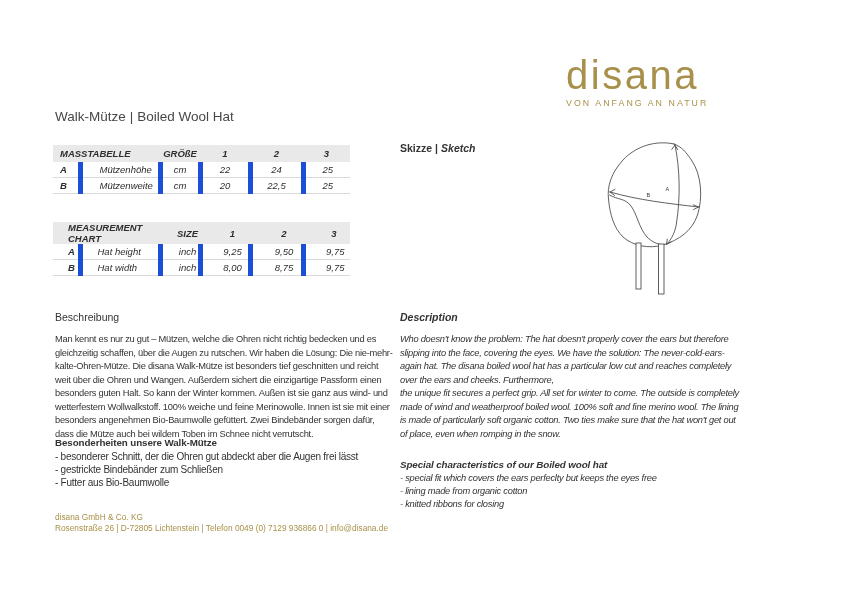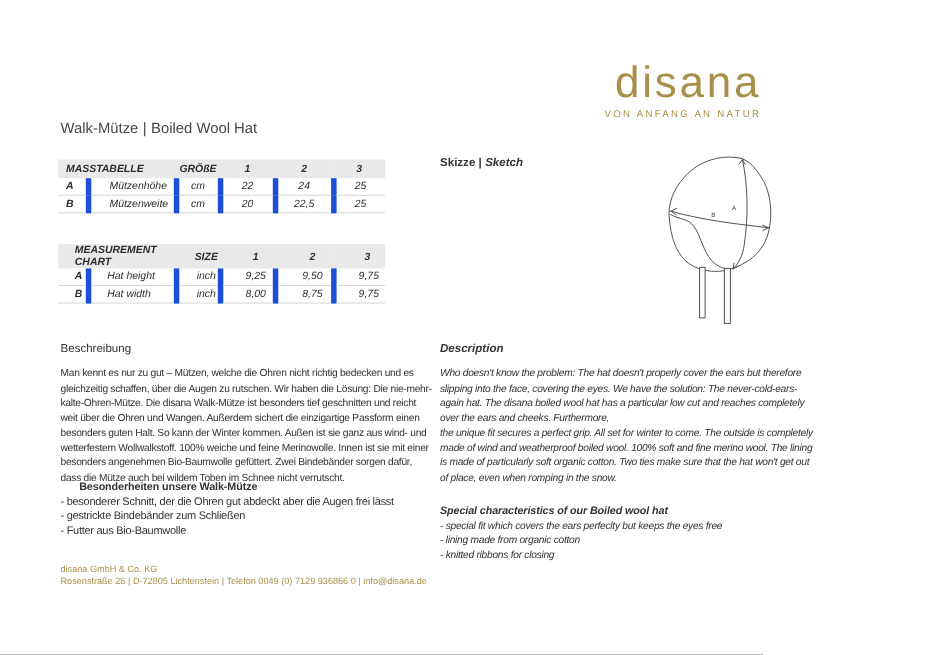--- a/index.html
+++ b/index.html
@@ -1,21 +1,21 @@
 <!DOCTYPE html>
 <html style="--brand-gold: #a8904a; --text: #333333; --table-header-bg: #e9e9e9;"><head>
 <meta charset="utf-8">
 <style>
   html,body{margin:0;padding:0;background:#888;}
   .page{position:relative;width:841px;height:595px;background:#ffffff;overflow:hidden;
         font-family:"Liberation Sans",sans-serif;color:#333;margin:0 auto;}
   .abs{position:absolute;}
 
   
-  .logo{left:542px;top:54px;width:150px;text-align:right;color:var(--brand-gold,#a8904a);}
+  .logo{left:566px;top:54px;width:150px;text-align:left;color:var(--brand-gold,#a8904a);}
   .logo-word{font-size:40px;line-height:42px;letter-spacing:2.5px;font-weight:400;}
   .logo-tagline{font-size:8.8px;letter-spacing:2.05px;margin-top:2px;white-space:nowrap;}
 
   
   .title{left:55px;top:109px;font-size:13.5px;color:#474747;white-space:nowrap;}
   .title .sep{margin:0 4px;}
   .title .en{}
 
   
   .size-table{border-collapse:collapse;table-layout:fixed;width:297px;font-size:9.5px;color:#2e2e2e;}
@@ -35,21 +35,21 @@
   
   .sketch-label{left:400px;top:142px;font-size:10.5px;font-weight:bold;white-space:nowrap;}
   .sketch-label .sep{margin:0 3px;}
   .sketch-label .en{font-style:italic;}
   .sketch-art{left:596px;top:139px;}
 
   
   .h-de{left:55px;top:311px;font-size:10.5px;font-weight:normal;}
   .body-de{left:55px;top:333px;width:360px;font-size:9.3px;line-height:13.55px;
            letter-spacing:-0.25px;white-space:pre-line;}
-  .feath-de{left:72px;top:437px;font-size:9.8px;font-weight:bold;letter-spacing:-0.1px;}
+  .feath-de{left:55px;top:437px;font-size:9.8px;font-weight:bold;letter-spacing:-0.1px;}
   .feat-de{left:55px;top:450px;font-size:10px;line-height:13px;letter-spacing:-0.25px;}
 
   .h-en{left:400px;top:311px;font-size:10.5px;font-weight:bold;font-style:italic;}
   .body-en{left:400px;top:333px;width:400px;font-size:9.3px;line-height:13.55px;
            letter-spacing:-0.25px;white-space:pre-line;font-style:italic;}
   .feath-en{left:400px;top:459px;font-size:9.8px;font-weight:bold;font-style:italic;letter-spacing:-0.1px;}
   .feat-en{left:400px;top:472px;font-size:9.3px;line-height:13px;letter-spacing:-0.25px;font-style:italic;}
 
   
   .footer{left:55px;top:512px;color:var(--brand-gold,#a8904a);font-size:8.3px;line-height:10.5px;}

